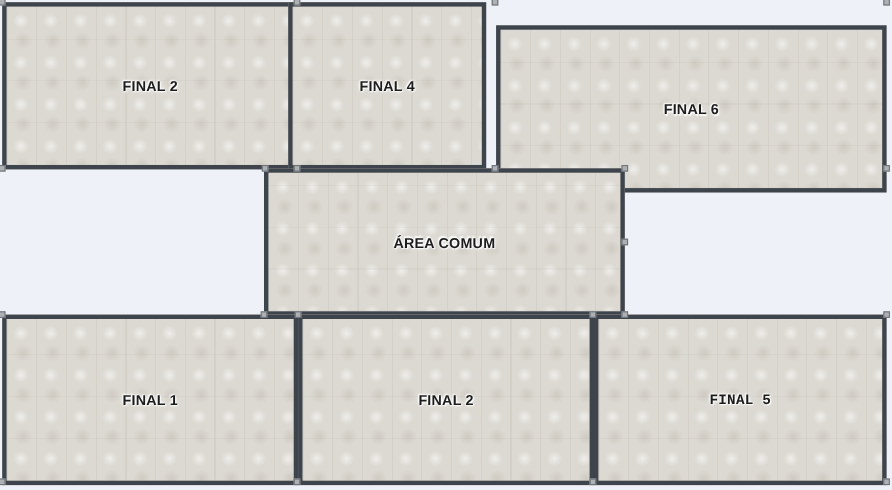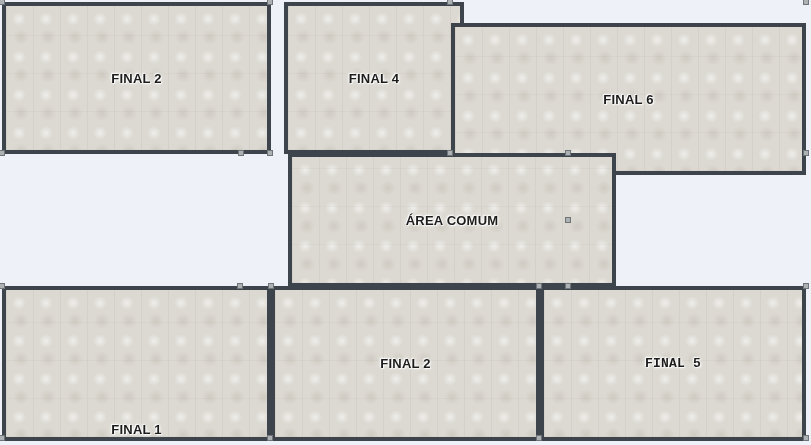--- a/index.html
+++ b/index.html
@@ -38,24 +38,24 @@
     text-shadow:
       0 0 2px #ffffff,
       0 0 4px rgba(255,255,255,0.95),
       1px 1px 1px rgba(255,255,255,0.85),
       -1px -1px 1px rgba(255,255,255,0.85);
     white-space: nowrap;
     user-select: none;
   }
   
   .r-final2 { left: 2px;   top: 2px;   width: 269px; height: 152px; }
-  .r-final4 { left: 284px; top: 2px;   width: 180px; height: 152px; }
+  .r-final4 { left: 262px; top: 2px;   width: 180px; height: 152px; }
   .r-final6 { left: 451px; top: 2px;   width: 355px; height: 152px; margin-top: 21px; }
-  .r-area   { left: 240px; top: 153px; width: 328px; height: 134px; margin-left: 48px; }
-  .r-final1 { left: 2px;   top: 286px; width: 269px; height: 155px; align-items: flex-end; }
+  .r-area   { left: 240px; top: 153px; width: 328px; height: 134px; }
+  .r-final1 { left: 2px;   top: 286px; width: 269px; height: 155px; }
   .r-final3 { left: 271px; top: 286px; width: 269px; height: 155px; }
   .r-final5 { left: 540px; top: 286px; width: 266px; height: 155px; font-family: Liberation Mono, monospace; }
 
   .handle {
     position: absolute;
     width: 6px; height: 6px;
     margin: -3px 0 0 -3px;
     background: #aeb1b4;
     border: 1px solid #6f7478;
     box-sizing: border-box;

